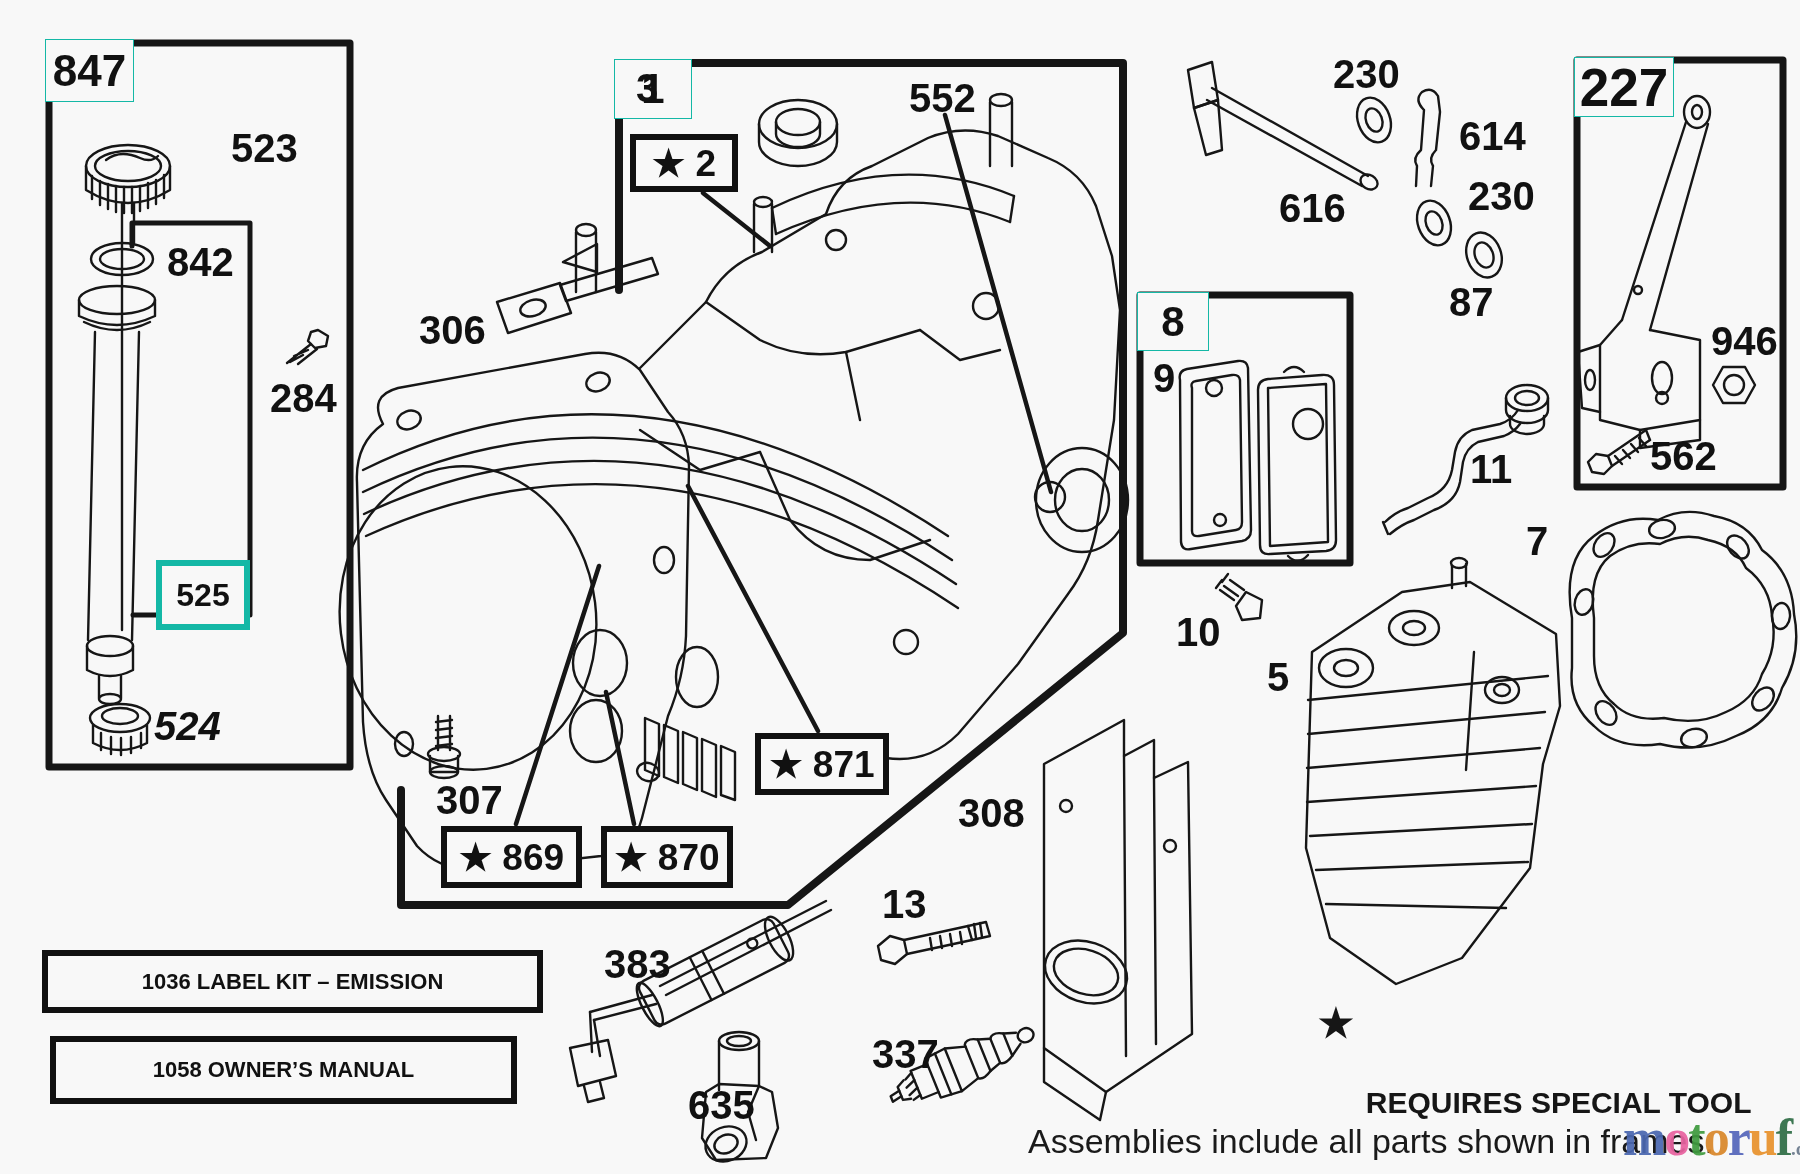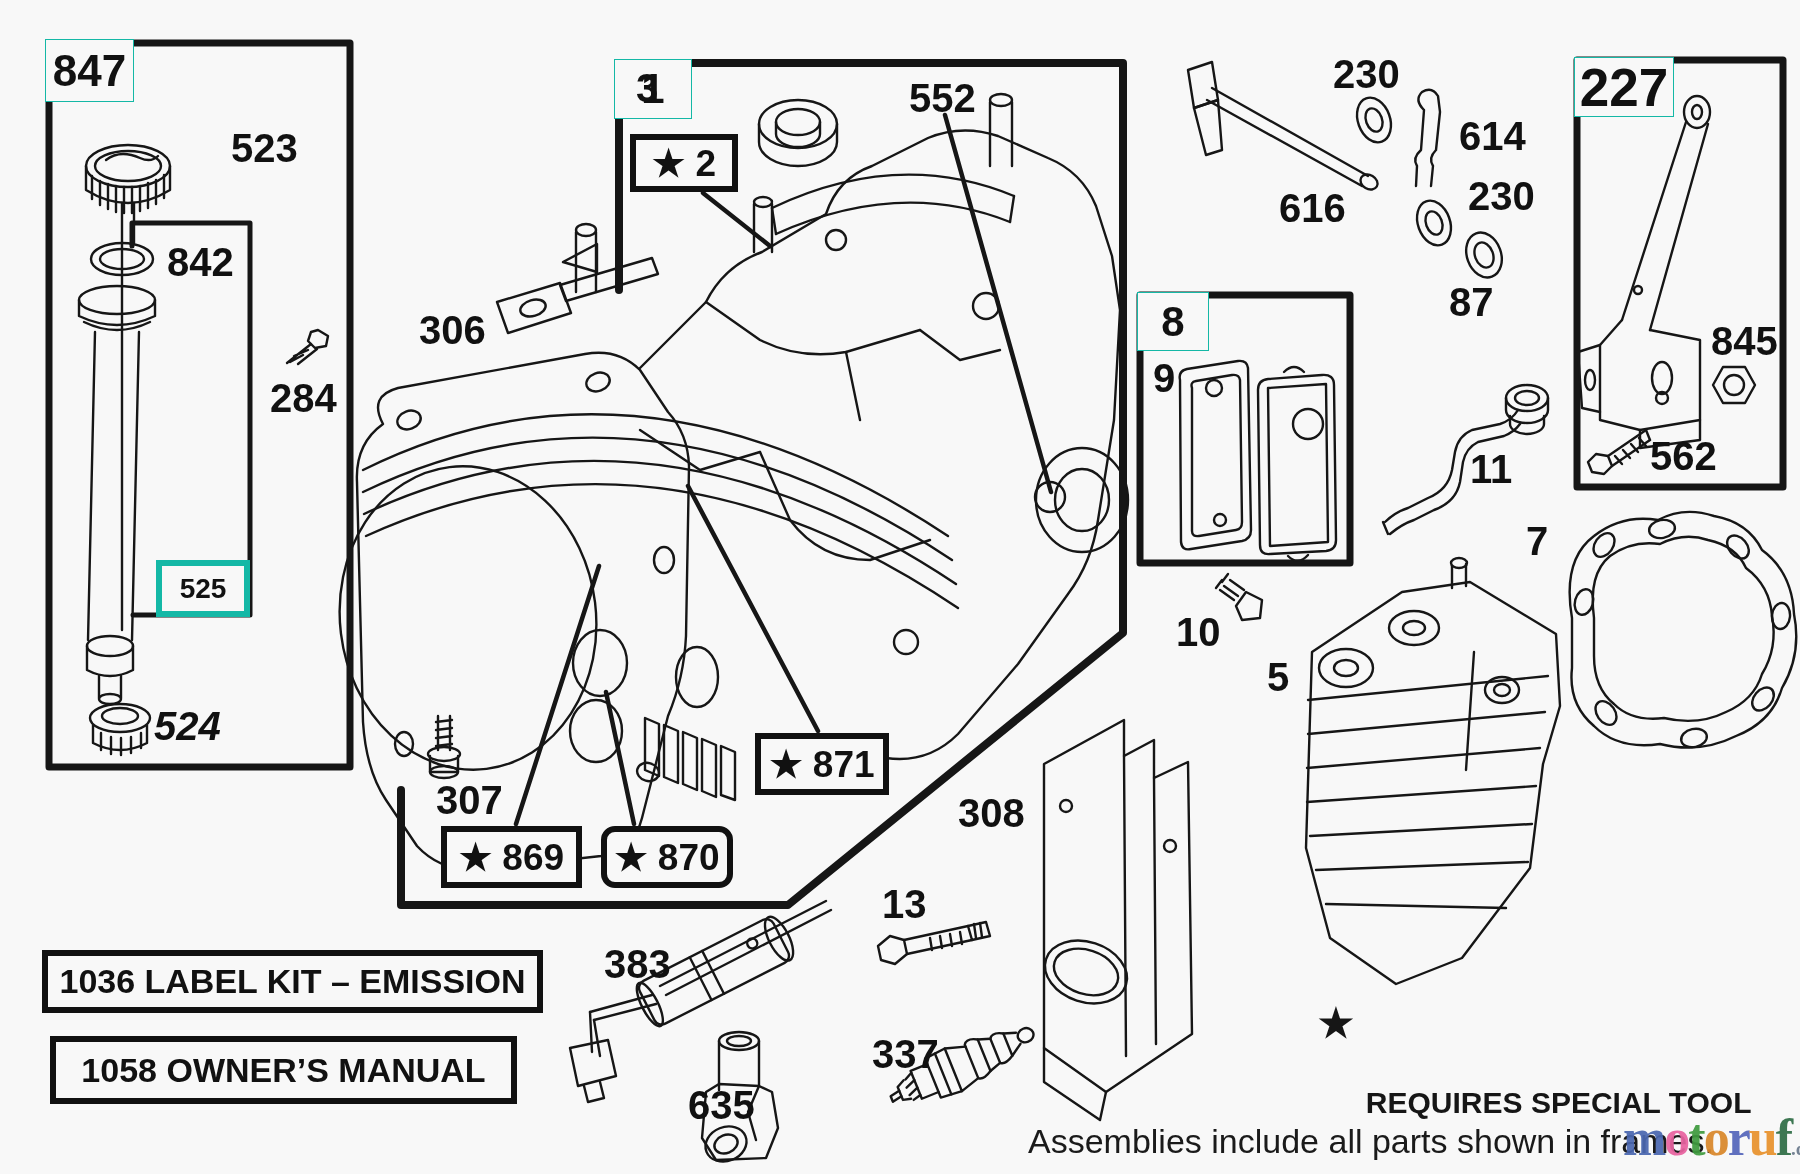--- a/index.html
+++ b/index.html
@@ -18,21 +18,21 @@
     font-weight:bold;color:#111;box-sizing:border-box;
   }
   .callout{
     position:absolute;background:#f8f8f8;border:6px solid #111;
     display:flex;align-items:center;justify-content:center;
     font-weight:bold;font-size:37px;color:#111;box-sizing:border-box;white-space:pre;
   }
   .kitbox{
     position:absolute;background:#f8f8f8;border:6px solid #111;
     display:flex;align-items:center;justify-content:center;
-    font-weight:bold;font-size:34px;color:#111;box-sizing:border-box;white-space:pre;
+    font-weight:bold;font-size:22px;color:#111;box-sizing:border-box;white-space:pre;
   }
   #star-note{position:absolute;left:1318px;top:1003px;display:flex;align-items:flex-start;}
   #star-note .star{font-size:40px;font-weight:bold;line-height:40px;margin-right:12px;}
   #star-note .lines{font-size:30px;font-weight:bold;line-height:40px;white-space:pre;}
   #assemblies-note{
     position:absolute;left:1028px;top:1122px;font-size:34px;color:#1a1a1a;white-space:pre;
   }
   #watermark{
     position:absolute;left:1623px;top:1108px;
     font-family:"Liberation Serif",serif;font-weight:bold;font-size:52px;
@@ -324,33 +324,33 @@
   </div>
 
   <div class="titlebox" style="left:1137px;top:292px;width:72px;height:59px;font-size:42px;">
     <span>8</span>
   </div>
 
   <div class="titlebox" style="left:1574px;top:57px;width:100px;height:60px;font-size:53px;">
     <span>227</span>
   </div>
 
-  <div class="titlebox" style="left:156px;top:560px;width:94px;height:57px;font-size:28px;border-width:6px;">
+  <div class="titlebox" style="left:156px;top:560px;width:94px;height:70px;font-size:32px;border-width:6px;">
     <span>525</span>
   </div>
 
   <div class="callout" style="left:630px;top:134px;width:108px;height:58px;">
     <span>★ 2</span>
   </div>
 
   <div class="callout" style="left:441px;top:826px;width:141px;height:62px;">
     <span>★ 869</span>
   </div>
 
-  <div class="callout" style="left:601px;top:826px;width:132px;height:62px;border-radius:14px;">
+  <div class="callout" style="left:601px;top:826px;width:132px;height:62px;">
     <span>★ 870</span>
   </div>
 
   <div class="callout" style="left:755px;top:733px;width:134px;height:62px;">
     <span>★ 871</span>
   </div>
 
   <div class="kitbox" style="left:42px;top:950px;width:501px;height:63px;">
     <span>1036 LABEL KIT – EMISSION</span>
   </div>
@@ -366,21 +366,21 @@
   <div class="lbl" style="left:636px;top:68px;">3</div>
   <div class="lbl" style="left:909px;top:78px;">552</div>
   <div class="lbl" style="left:419px;top:310px;">306</div>
   <div class="lbl" style="left:436px;top:780px;">307</div>
   <div class="lbl" style="left:958px;top:793px;">308</div>
   <div class="lbl" style="left:1333px;top:54px;">230</div>
   <div class="lbl" style="left:1279px;top:188px;">616</div>
   <div class="lbl" style="left:1459px;top:116px;">614</div>
   <div class="lbl" style="left:1468px;top:176px;">230</div>
   <div class="lbl" style="left:1449px;top:282px;">87</div>
-  <div class="lbl" style="left:1711px;top:321px;">845</div>
+  <div class="lbl" style="left:1711px;top:321px;">946</div>
   <div class="lbl" style="left:1650px;top:436px;">562</div>
   <div class="lbl" style="left:1470px;top:449px;">11</div>
   <div class="lbl" style="left:1526px;top:521px;">7</div>
   <div class="lbl" style="left:1176px;top:588px;margin-top:24px;">10</div>
   <div class="lbl" style="left:1267px;top:657px;">5</div>
   <div class="lbl" style="left:1153px;top:358px;">9</div>
   <div class="lbl" style="left:882px;top:884px;">13</div>
   <div class="lbl" style="left:604px;top:944px;">383</div>
   <div class="lbl" style="left:688px;top:1085px;">635</div>
   <div class="lbl" style="left:872px;top:1034px;">337</div>

